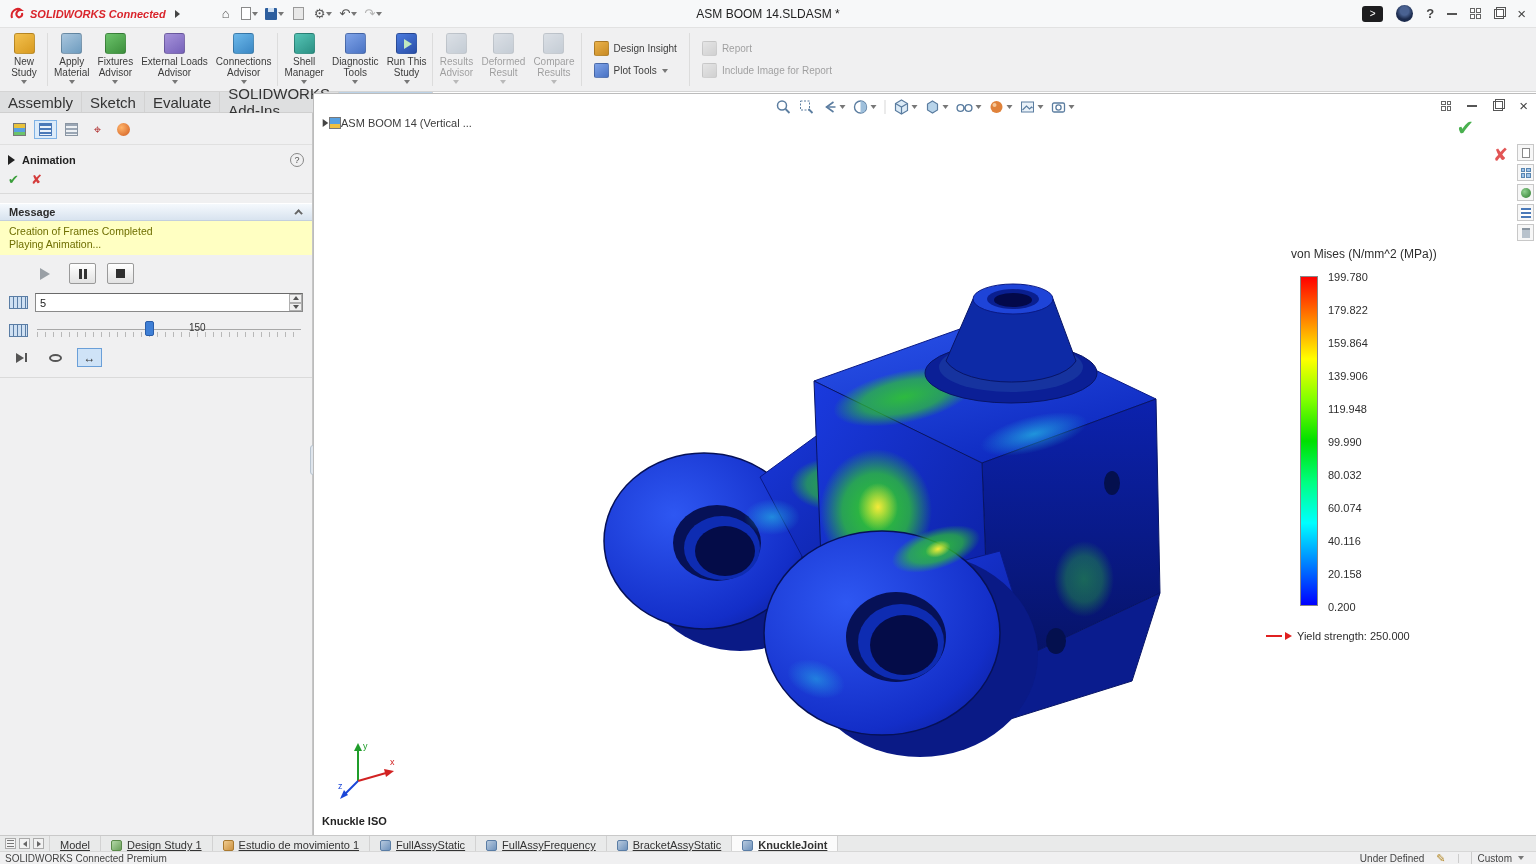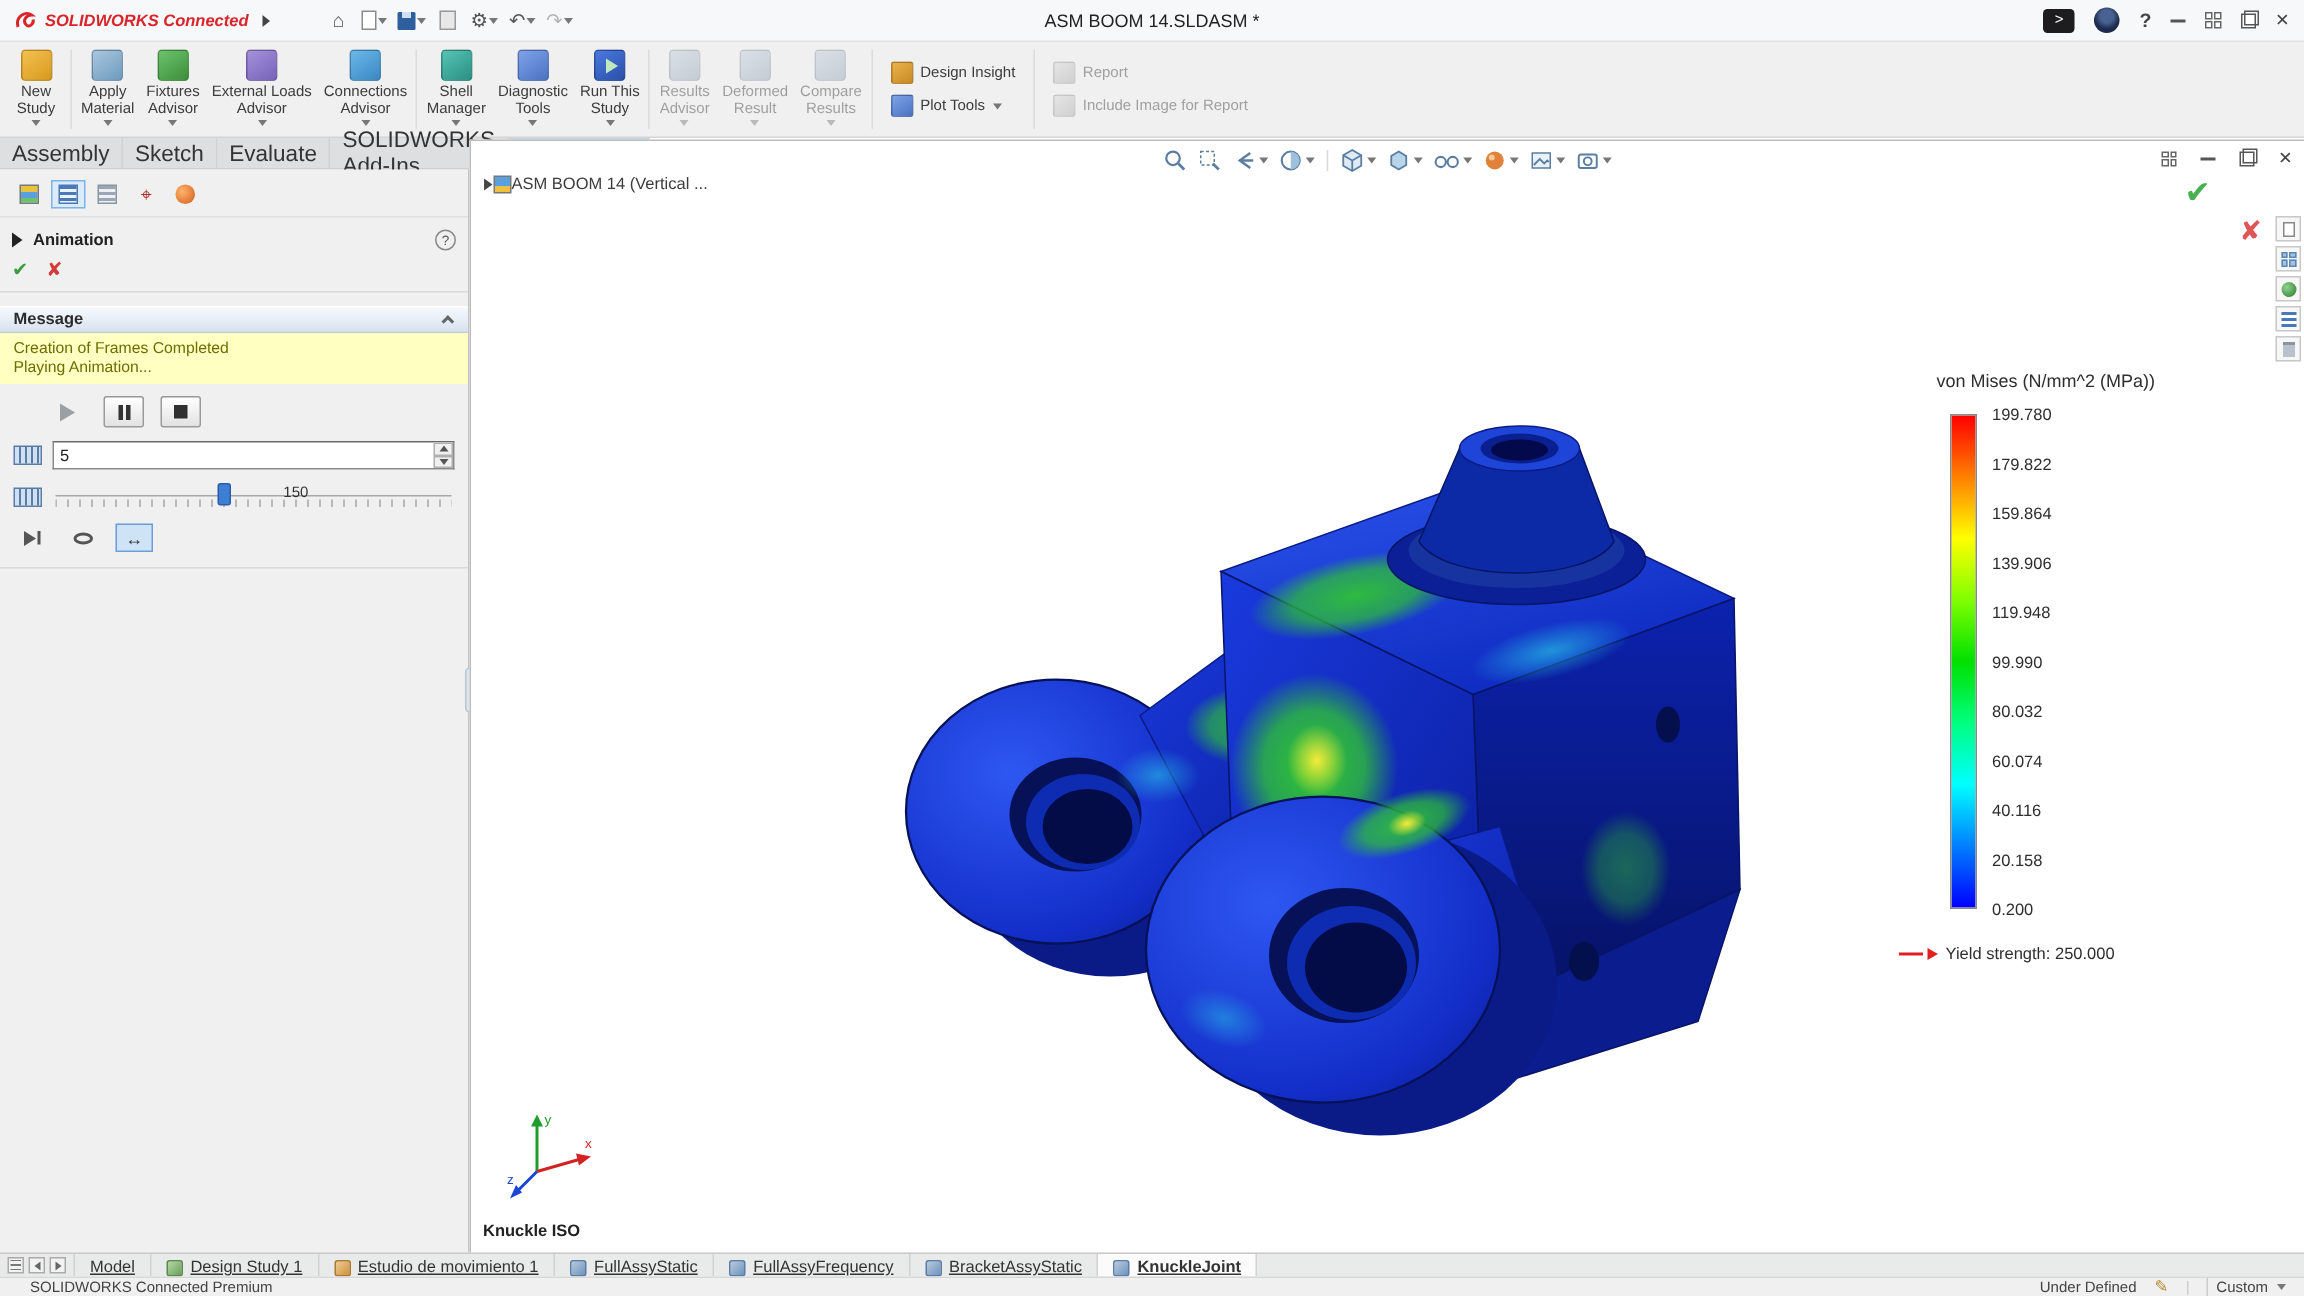--- a/index.html
+++ b/index.html
@@ -178,21 +178,21 @@
   .btab { display:flex; align-items:flex-end; gap:5px; padding:0 10px; border-right:1px solid #d2d2d2; color:#333;text-decoration:underline; }
   .btab.active { background:#fbfbfb; font-weight:bold; }
   .bticon { width:11px; height:11px; border-radius:2px; border:1px solid #5a7da5;
             background:linear-gradient(135deg,#b8cade,#6f93bd); }
   .bticon.green { background:linear-gradient(135deg,#b4d8a8,#6aa05a); border-color:#5a8a4a; }
   .bticon.orange { background:linear-gradient(135deg,#f0cc90,#cc9240); border-color:#aa7a30; }
 
   
   .statusbar { position:absolute; left:0; right:0; bottom:0; height:13px; background:#f0f0f1;
                border-top:1px solid #d7d7d7; display:flex; align-items:center; font-size:10px; color:#444; }
-  .statusbar .lefttext { padding-left:20px; }
+  .statusbar .lefttext { padding-left:5px; }
   .statusright { margin-left:auto; display:flex; align-items:center; gap:12px; padding-right:6px; height:100%; }
   .ssep { width:1px; height:9px; background:#ccc; }
   .pencil { font-size:11px; color:#b58a2a; line-height:1; }
   .custombox { display:flex; align-items:center; gap:6px; padding:0 6px; height:100%; border-left:1px solid #ccc; }
 </style>
 </head>
 <body>
 
 <div id="app">
 

